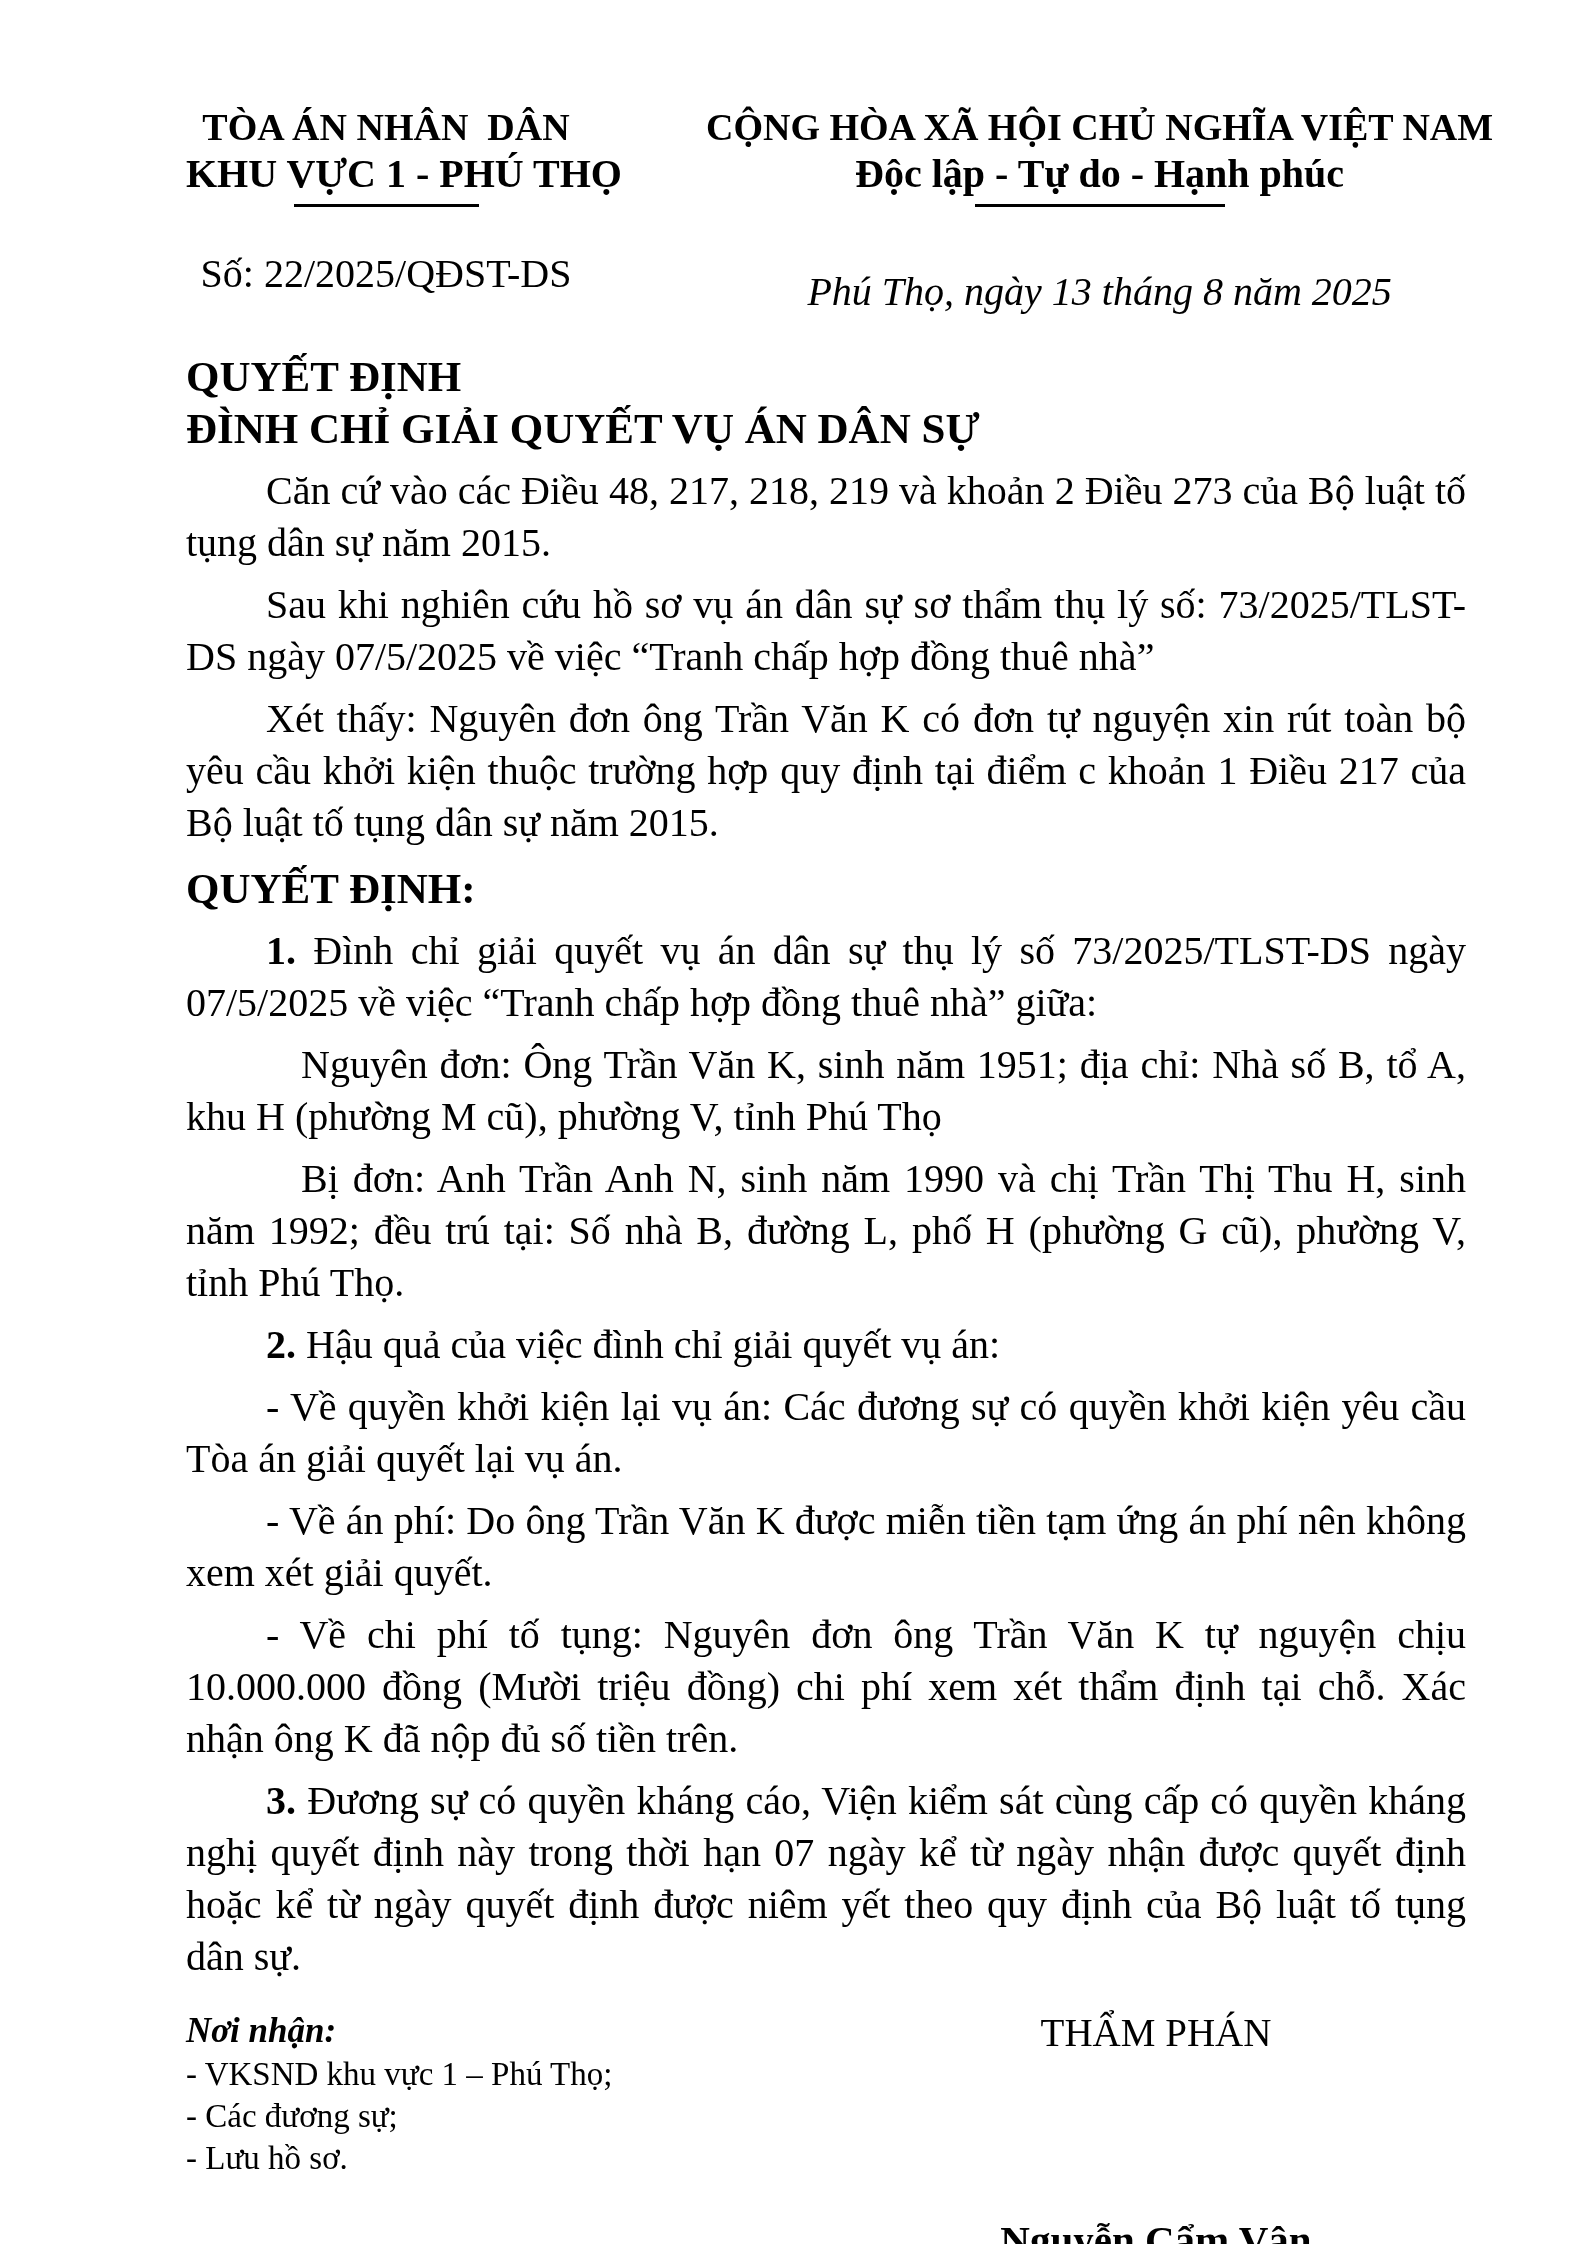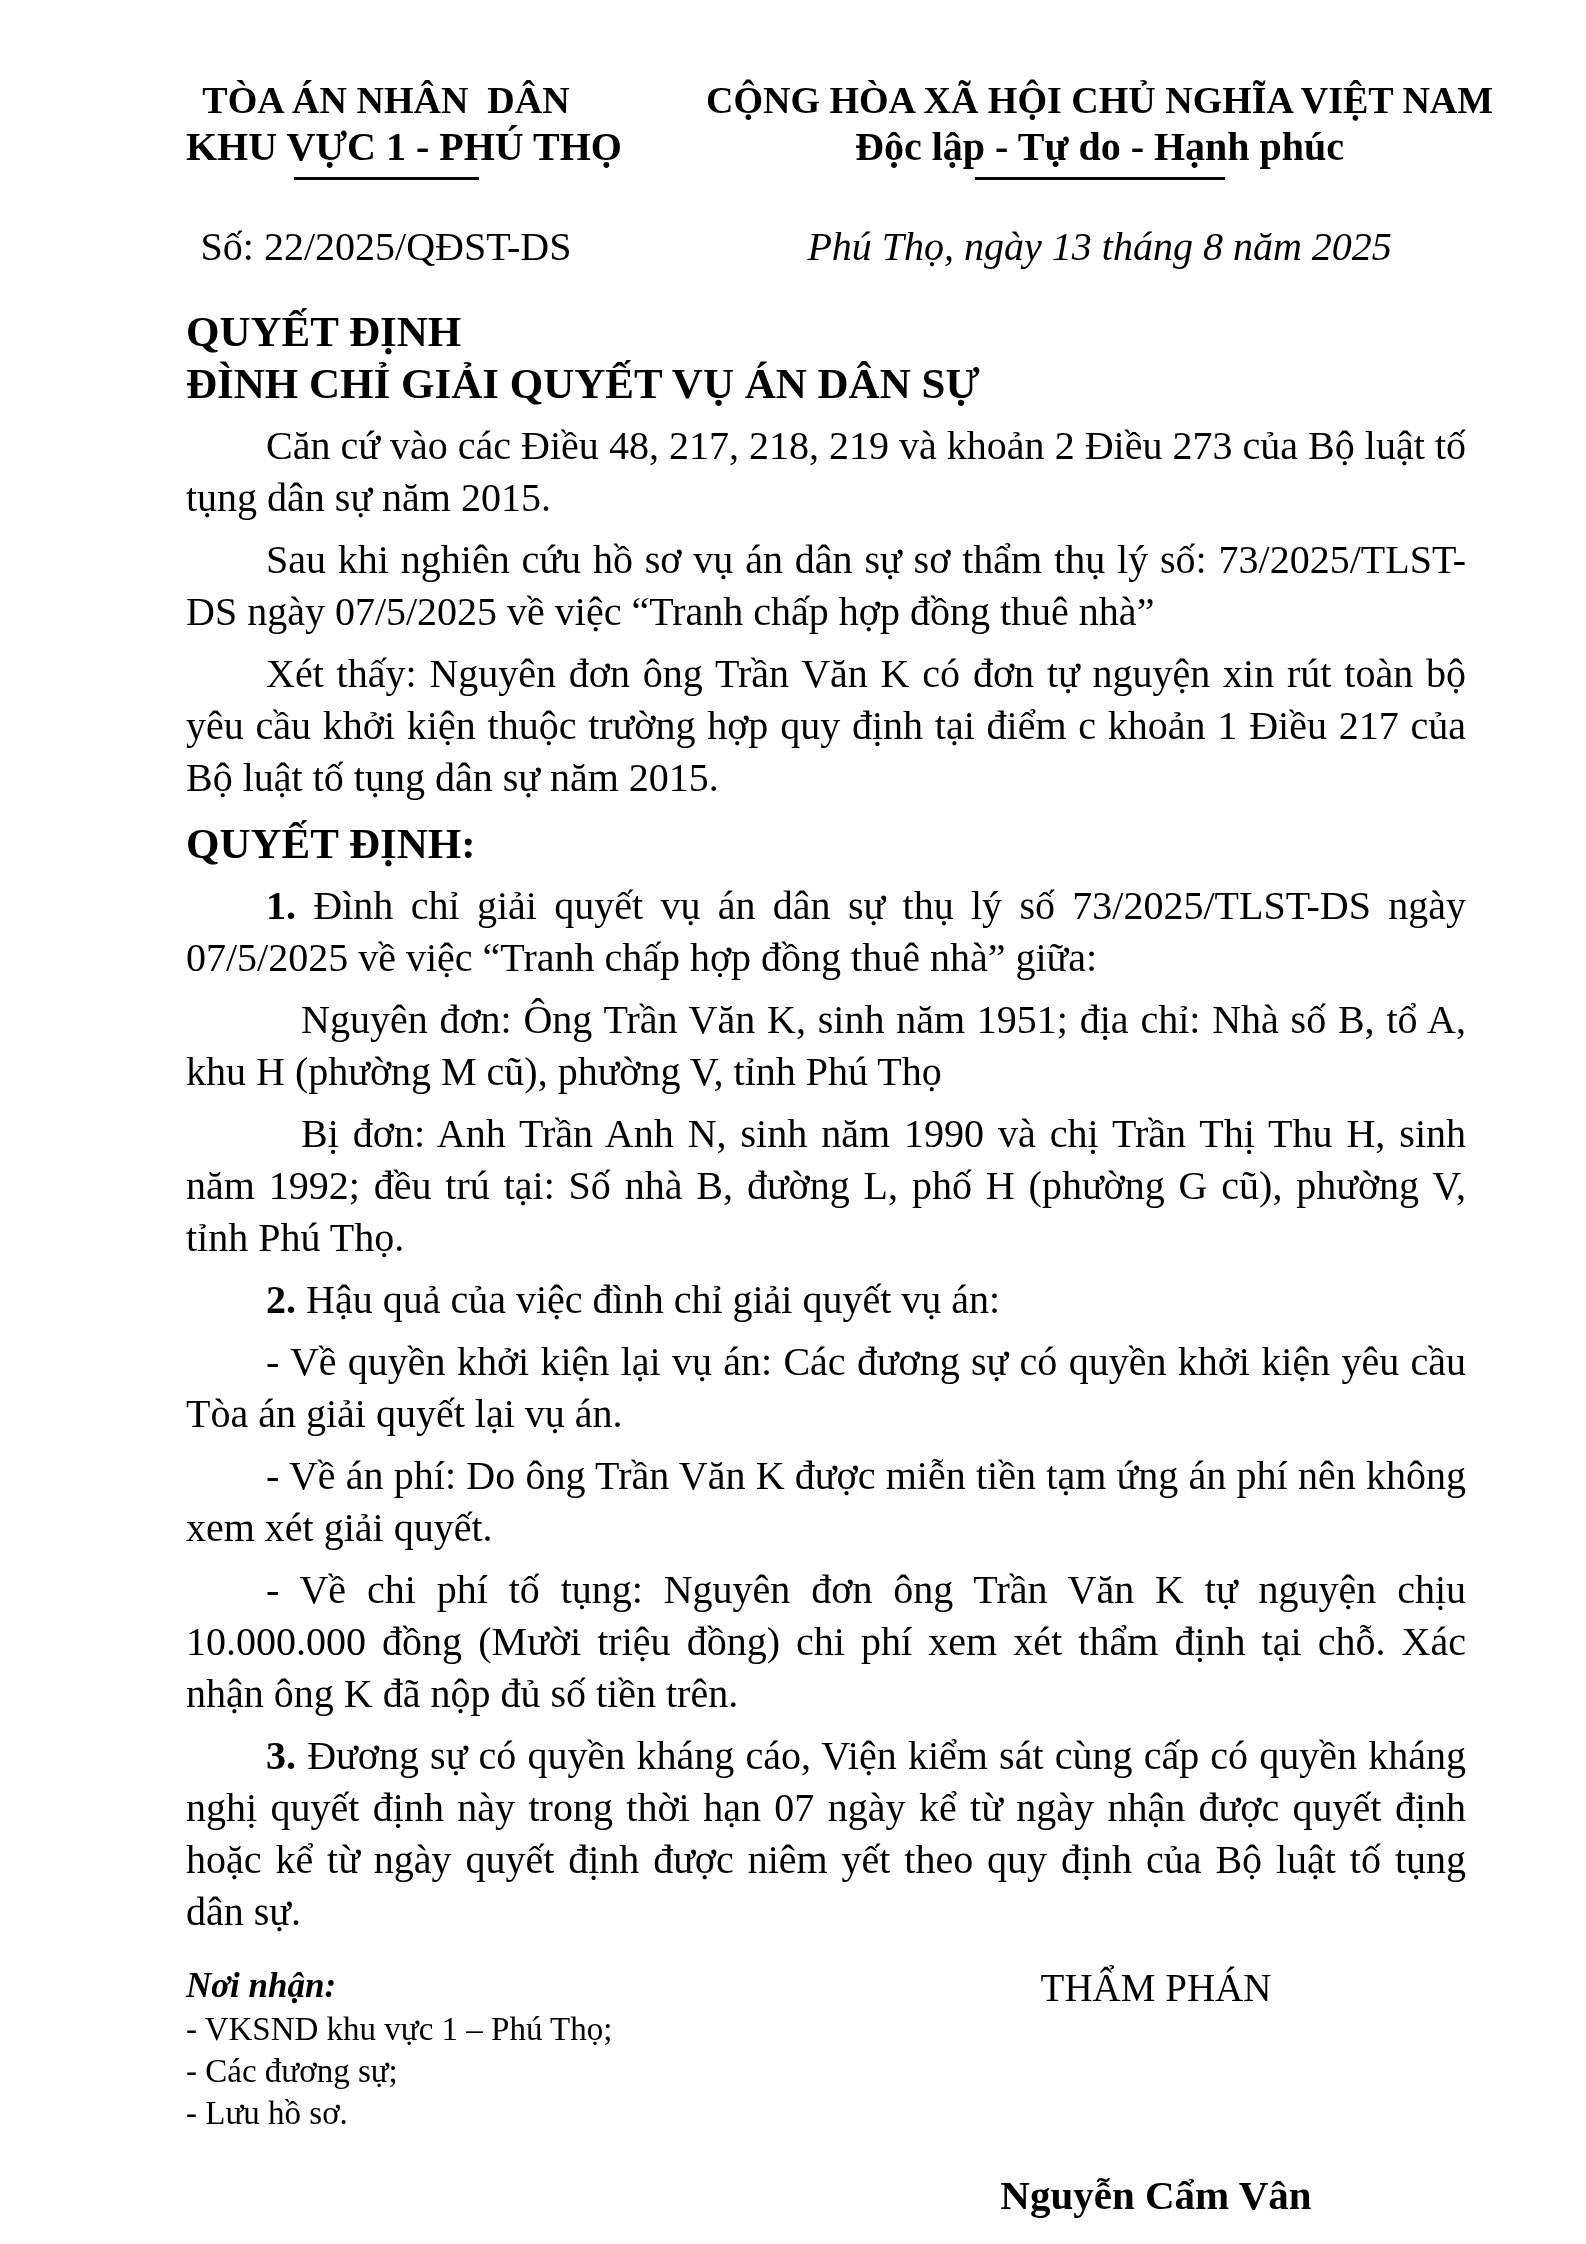--- a/index.html
+++ b/index.html
@@ -4,34 +4,34 @@
 <style>
   * { margin:0; padding:0; box-sizing:border-box; }
   html,body { background:#ffffff; }
   .page {
     position:relative;
     width:1586px; height:2244px;
     margin:0 auto;
     background:#ffffff;
     color:#000000;
     font-family:"Liberation Serif","DejaVu Serif",serif;
-    padding:77px 120px 0 186px;
+    padding:104px 120px 0 186px;
     overflow:hidden;
   }
   
   .header { display:flex; align-items:flex-start; }
   .hcol-left  { width:400px; text-align:center; flex:0 0 auto; }
   .hcol-right { flex:1 1 auto; text-align:center; padding-left:120px; }
   .h-line1 { font-size:38px; font-weight:bold; line-height:46px; white-space:nowrap; }
   .h-line2 { font-size:40px; font-weight:bold; line-height:48px; white-space:nowrap; }
   .rule { border-top:3px solid #000; margin:6px auto 0 auto; height:0; }
   .rule-left  { width:185px; }
   .rule-right { width:250px; }
   .doc-number { margin-top:42px; font-size:40px; line-height:50px; white-space:nowrap; }
-  .doc-date   { margin-top:42px; font-size:40px; line-height:50px; font-style:italic; white-space:nowrap; }
+  .doc-date   { margin-top:60px; font-size:40px; line-height:50px; font-style:italic; white-space:nowrap; }
   
   .title { margin-top:34px; text-align:left; font-weight:bold; }
   .title .t1 { font-size:43px; line-height:52px; }
   .title .t2 { font-size:43px; line-height:52px; }
   
   .body-text { margin-top:8px; }
   .para {
     font-size:40px; line-height:52px;
     text-align:justify;
     text-indent:80px;

